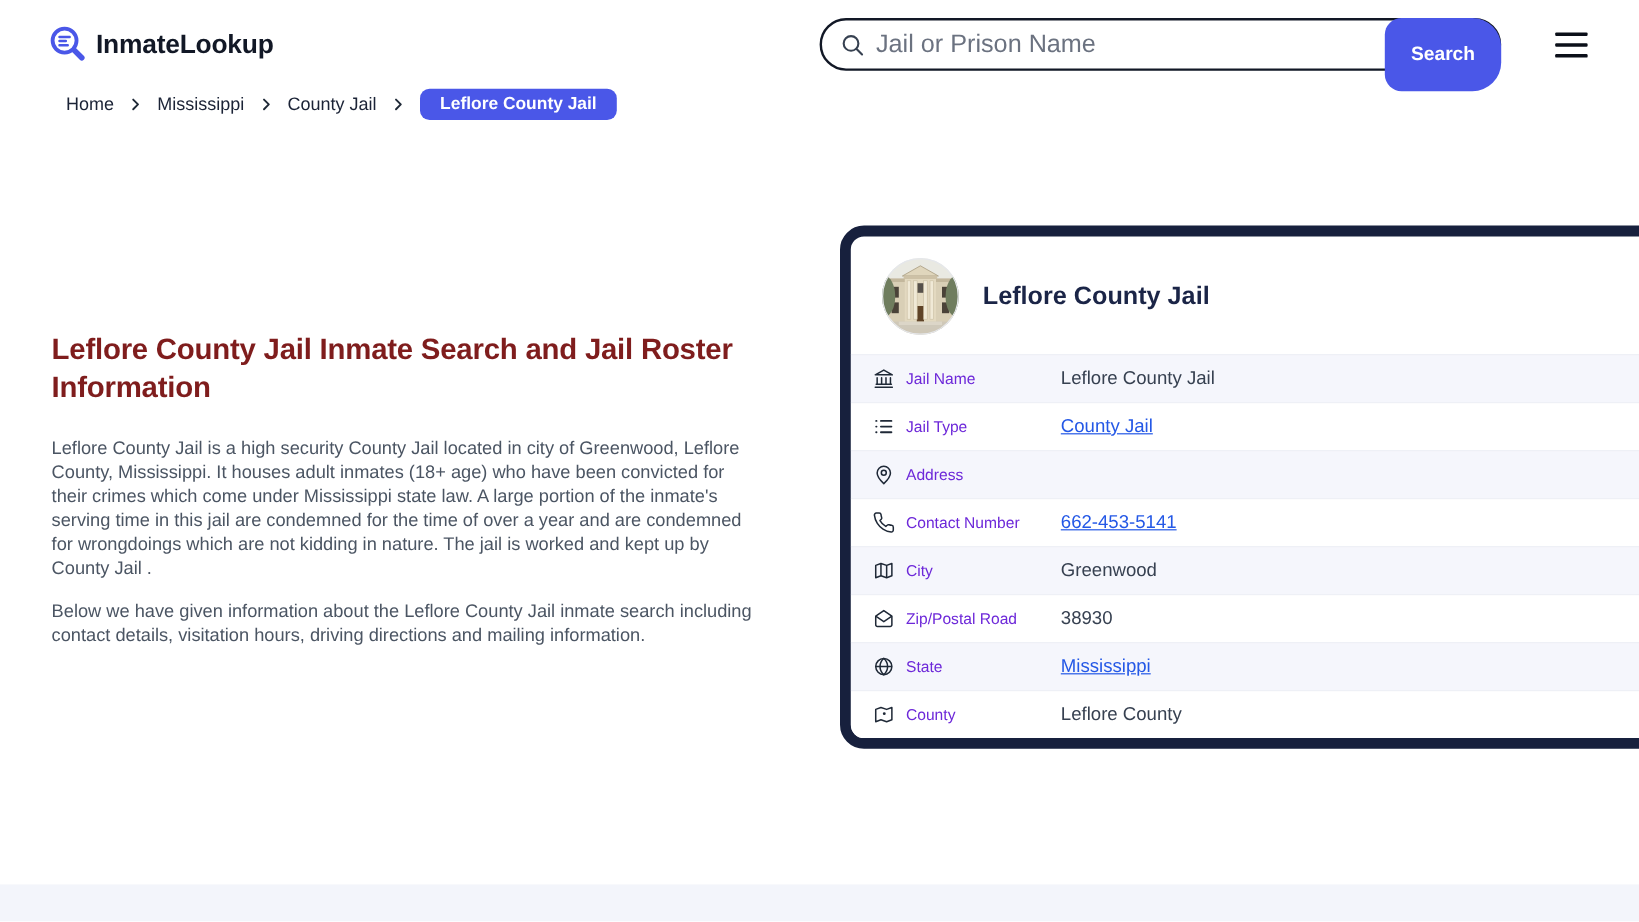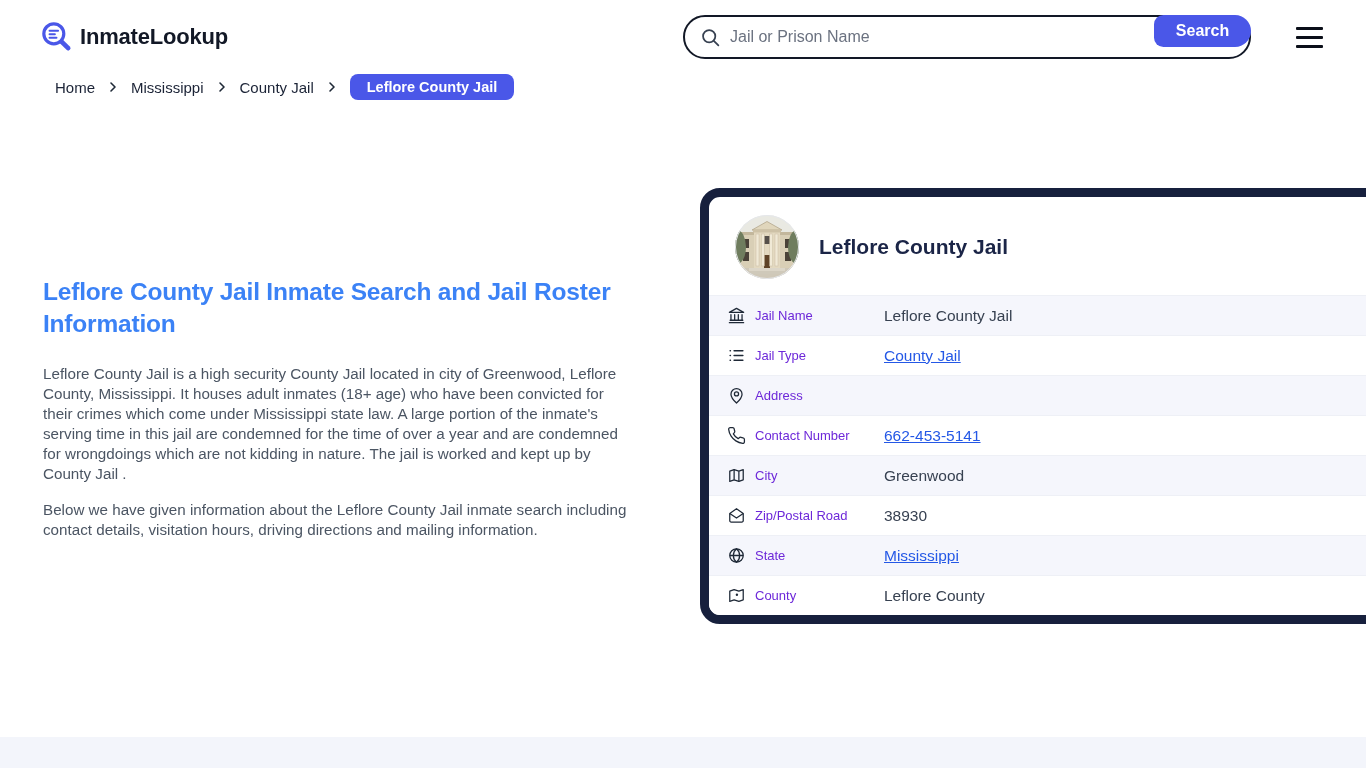--- a/index.html
+++ b/index.html
@@ -7,44 +7,44 @@
               font-family:"Liberation Sans", sans-serif; }
   body { position:relative; }
 
   
   .logo { position:absolute; left:40px; top:20px; display:flex; align-items:center; gap:6px; }
   .logo-text { font-size:22px; font-weight:600; color:#121826; letter-spacing:-0.2px; }
 
   .search-bar { position:absolute; left:683px; top:15px; width:568px; height:44px;
                 border:2px solid #121826; border-radius:9999px; background:#fff;
                 display:flex; align-items:center; padding-left:15px; }
-  .search-bar input { flex:1; border:none; outline:none; font-size:16px; color:#1d4ed8;
+  .search-bar input { flex:1; border:none; outline:none; font-size:21px; color:#1d4ed8;
                       margin-left:9px; background:transparent;
                       font-family:"Liberation Sans", sans-serif; }
   .search-bar input::placeholder { color:#6b7280; }
-  .search-btn { position:absolute; right:-2px; top:-2px; height:32px; width:97px;
+  .search-btn { position:absolute; right:-2px; top:-2px; height:61px; width:97px;
                 background:#4a57e8; color:#fff; font-size:16px; font-weight:700;
                 border:none; border-radius:14px 24px 24px 14px; cursor:pointer;
                 font-family:"Liberation Sans", sans-serif; }
 
   .hamburger { position:absolute; right:43px; top:27px; width:27px; height:21px;
                display:flex; flex-direction:column; justify-content:space-between;
                background:none; border:none; cursor:pointer; }
   .hamburger span { display:block; height:3px; width:100%; background:#0b0f19; border-radius:1px; }
 
   
   .breadcrumb { position:absolute; left:55px; top:74px; display:flex; align-items:center; gap:12px;
                 font-size:15px; font-weight:500; color:#1b2336; }
   .crumb { cursor:pointer; }
   .crumb-badge { background:#4a57e8; color:#fff; font-weight:700; font-size:14.5px;
                  padding:5px 17px; border-radius:8px; }
 
   
   .article { position:absolute; left:43px; top:276px; width:592px; }
-  .article h1 { font-size:24.5px; line-height:32px; font-weight:700; color:#3b82f6;
+  .article h1 { font-size:24.5px; line-height:32px; font-weight:700; color:#7f1d1d;
                 letter-spacing:-0.2px; margin-bottom:24px; }
   .article p { font-size:15.2px; line-height:20px; color:#4b5563; margin-bottom:16px; }
 
   
   .jail-card { position:absolute; left:700px; top:188px; width:732px;
                background:#fff; border:9px solid #17203d; border-radius:20px; overflow:hidden; }
   .card-header { display:flex; align-items:center; padding:17px 0 15px 25px; }
   .card-photo { width:66px; height:66px; flex:none; }
   .card-title { margin-left:19px; font-size:21px; font-weight:700; color:#1b2547; }
 

